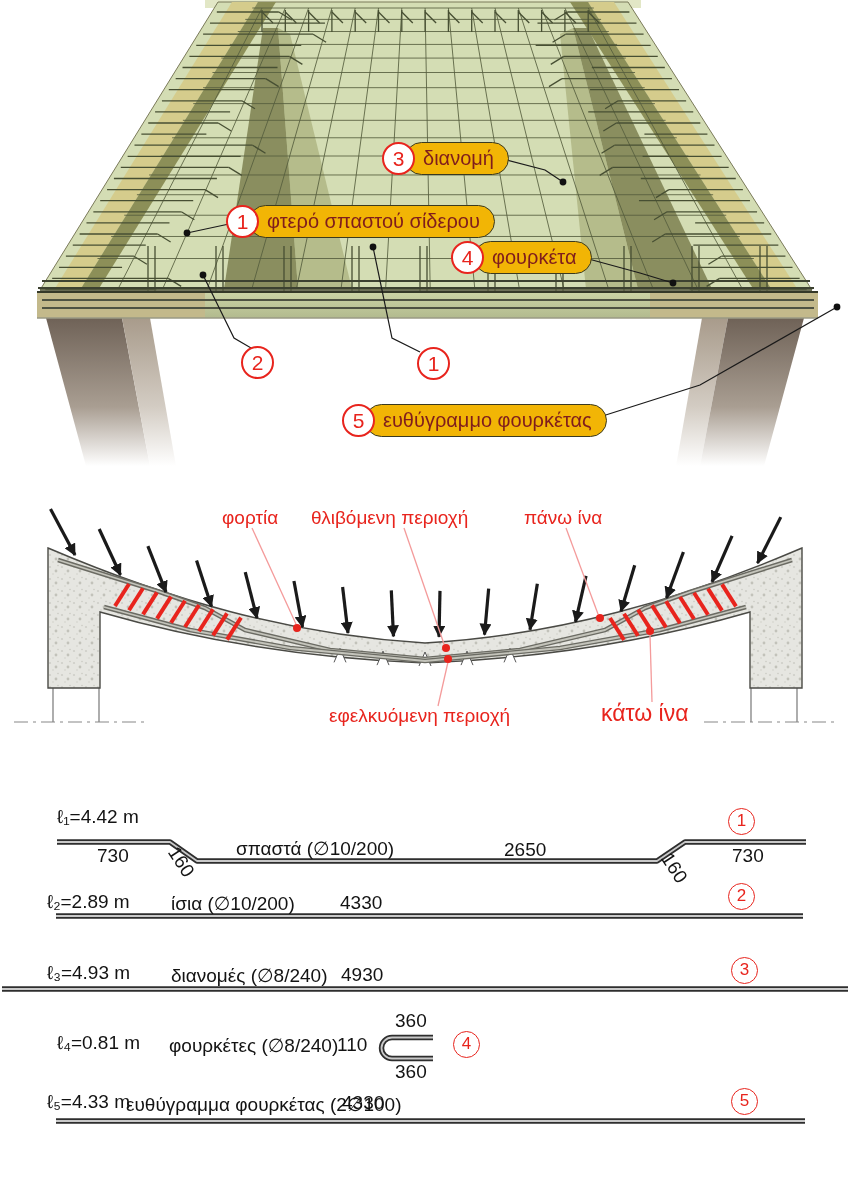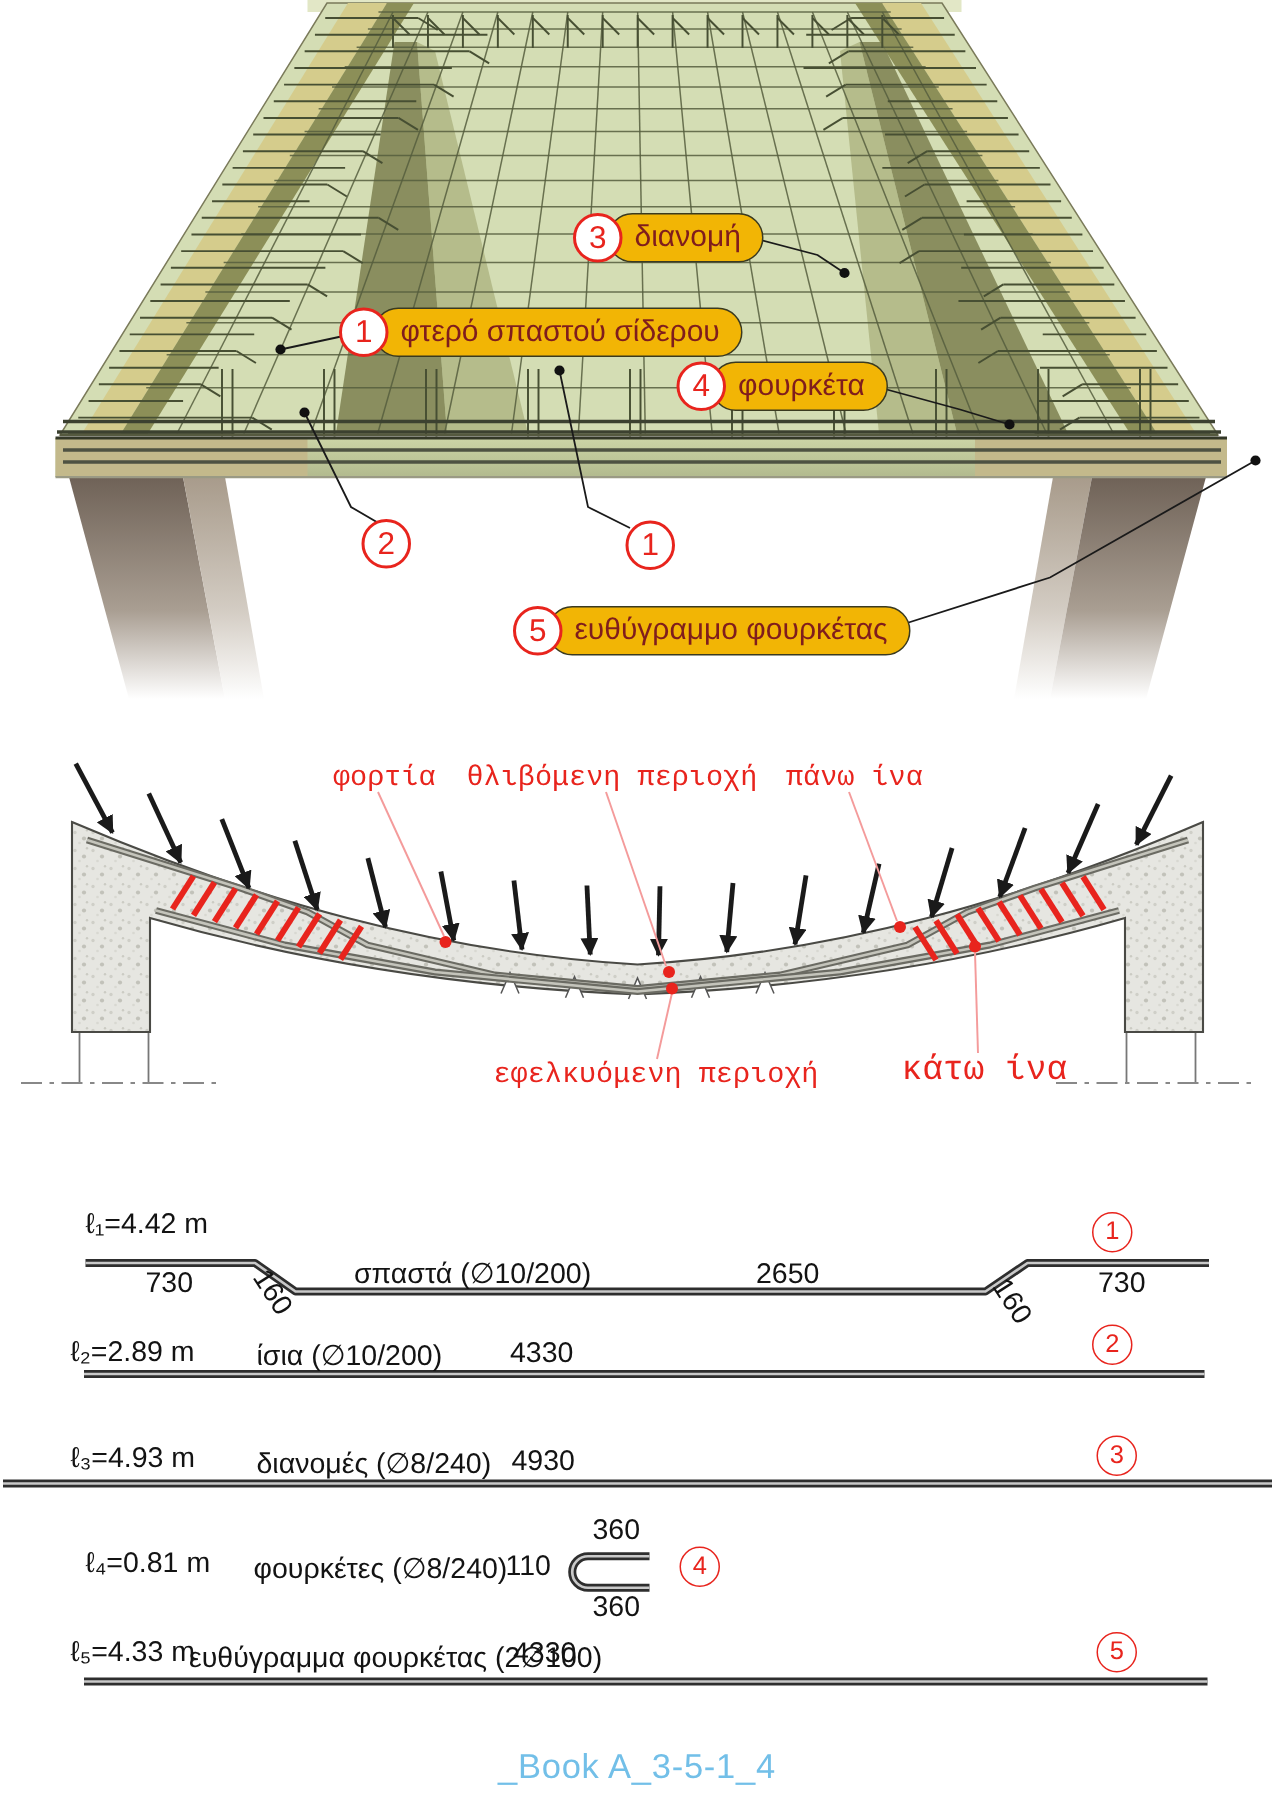--- a/index.html
+++ b/index.html
@@ -6,21 +6,21 @@
   .canvas{position:relative;width:850px;height:1200px;background:#fff;overflow:hidden;
           font-family:"Liberation Sans",sans-serif;color:#131313;}
   svg.layer{position:absolute;left:0;}
   .callout{position:absolute;display:flex;align-items:center;height:33px;}
   .badge{flex:0 0 auto;width:33px;height:33px;border-radius:50%;background:#fff;
          border:2px solid #e8241d;color:#e8241d;font-size:21px;line-height:29px;
          text-align:center;box-sizing:border-box;position:relative;z-index:2;}
   .pill{margin-left:-10px;background:#f2b505;border:1.5px solid #3a3a20;border-radius:17px;
         height:33px;line-height:30px;padding:0 14px 0 17px;font-size:20px;color:#7f1d1d;
         white-space:nowrap;box-sizing:border-box;position:relative;z-index:1;}
-  .redlabel{position:absolute;color:#e8241d;font-size:19px;white-space:nowrap;font-family:Liberation Mono, monospace;}
+  .redlabel{position:absolute;color:#e8241d;font-size:19px;white-space:nowrap;}
   .redlabel.big{font-size:23px;}
   .sched{position:absolute;font-size:19px;white-space:nowrap;}
   .rot57{transform:rotate(57deg);transform-origin:50% 50%;}
   .numcircle{position:absolute;width:27px;height:27px;box-sizing:border-box;background:#fff;
              border:1.6px solid #e8241d;border-radius:50%;color:#e8241d;font-size:17px;
              line-height:23px;text-align:center;}
   .footer{position:absolute;color:#72bfe8;font-size:23px;white-space:nowrap;letter-spacing:.5px;}
 </style>
 </head>
 <body>
@@ -437,14 +437,13 @@
   <div class="sched" style="left:337px;top:1034px">110</div>
   <div class="sched" style="left:395px;top:1010px">360</div>
   <div class="sched" style="left:395px;top:1061px">360</div>
   <div class="numcircle" style="left:453px;top:1031px">4</div>
 
   <div class="sched" style="left:47px;top:1091px">ℓ₅=4.33 m</div>
   <div class="sched" style="left:126px;top:1093px">ευθύγραμμα φουρκέτας (2∅100)</div>
   <div class="sched" style="left:342px;top:1092px">4330</div>
   <div class="numcircle" style="left:731px;top:1088px">5</div>
 
-  <div class="footer" style="left:332px;top:1164px">_Book A_3-5-1_4</div>
 </div>
 
 </body></html>

